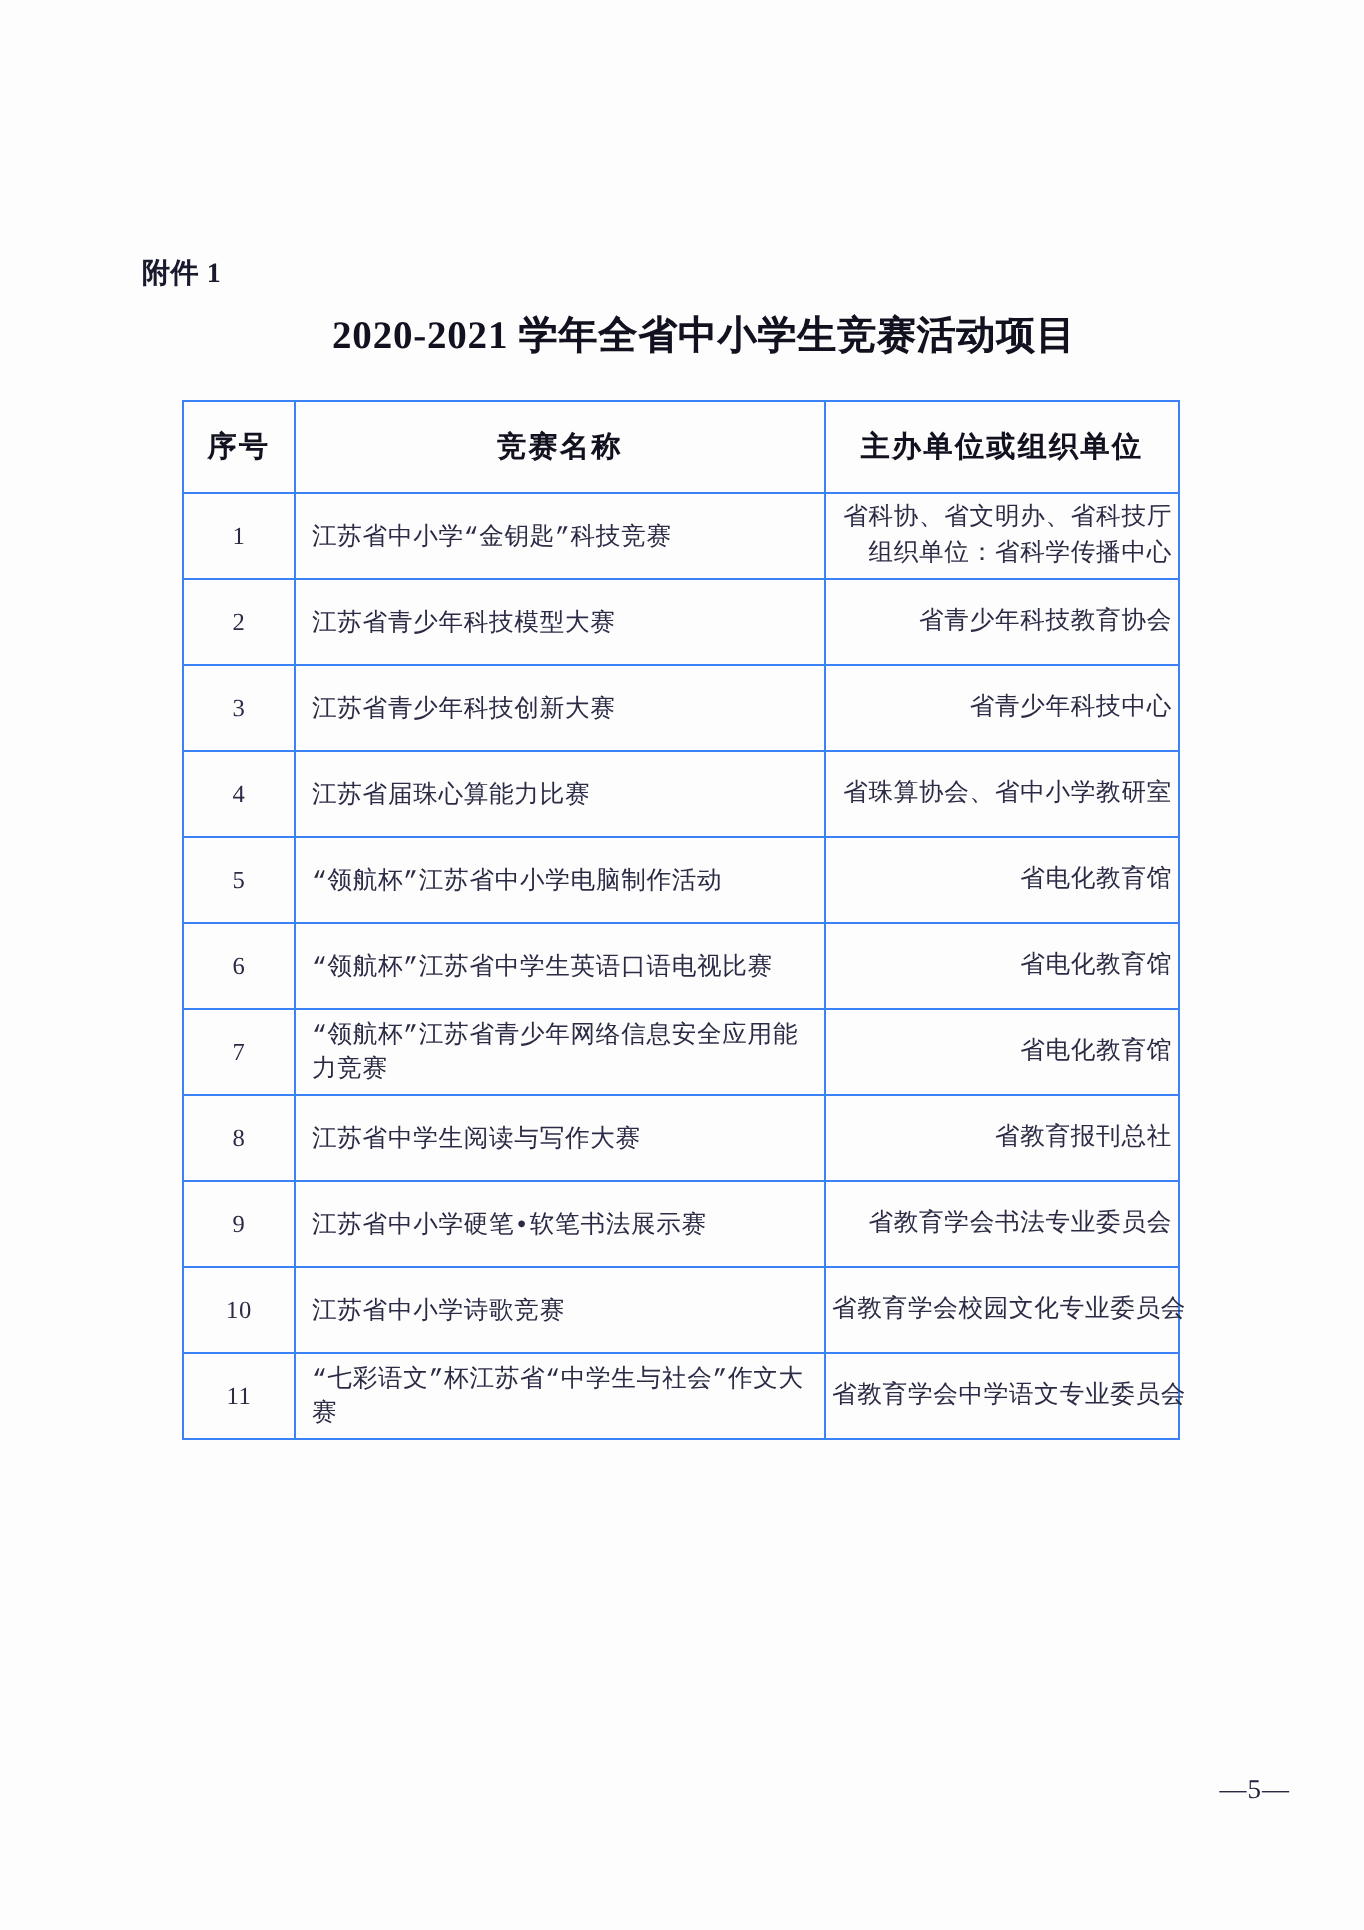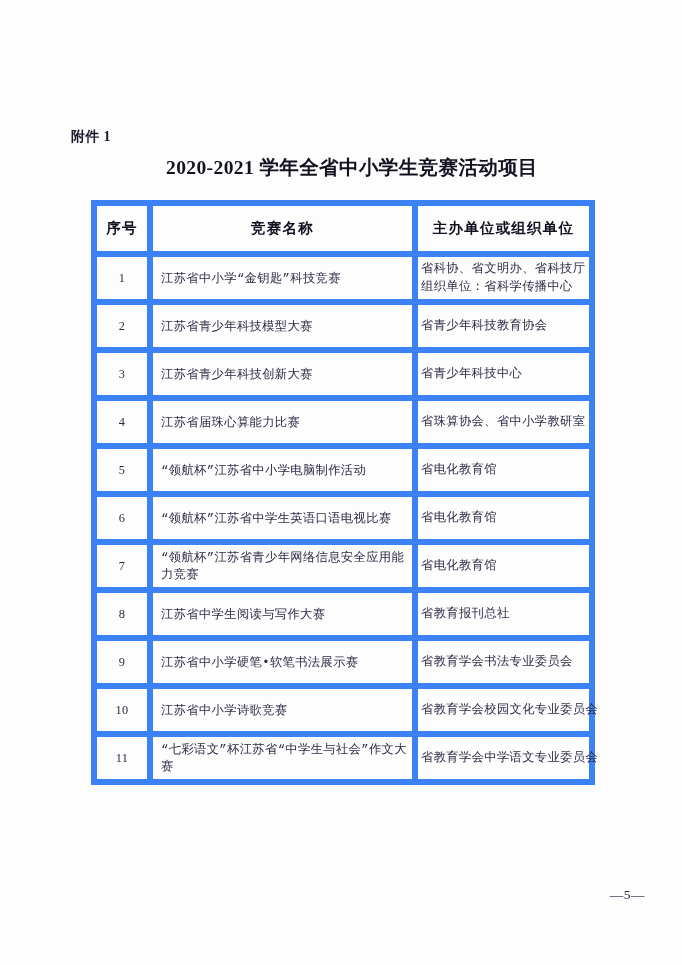--- a/index.html
+++ b/index.html
@@ -57,21 +57,21 @@
   }
 
   table.comp-table {
     border-collapse: collapse;
     width: 498px;
     table-layout: fixed;
   }
 
   table.comp-table th,
   table.comp-table td {
-    border: 6px solid #3b82f6;
+    border: 1px solid #3b82f6;
     color: #2b2b45;
     vertical-align: middle;
   }
 
   table.comp-table thead th {
     height: 43px;
     font-size: 14.5px;
     font-weight: 700;
     text-align: center;
     letter-spacing: 1.2px;
@@ -95,21 +95,21 @@
   }
 
   td.cell-name {
     text-align: left;
     padding-left: 8px;
     padding-right: 4px;
     font-family: Liberation Mono, monospace;
   }
 
   td.cell-org {
-    text-align: left;
+    text-align: right;
     padding-left: 3px;
     padding-right: 3px;
     line-height: 1.45;
   }
 
   td.cell-org .org-line {
     display: block;
     white-space: nowrap;
   }
 

